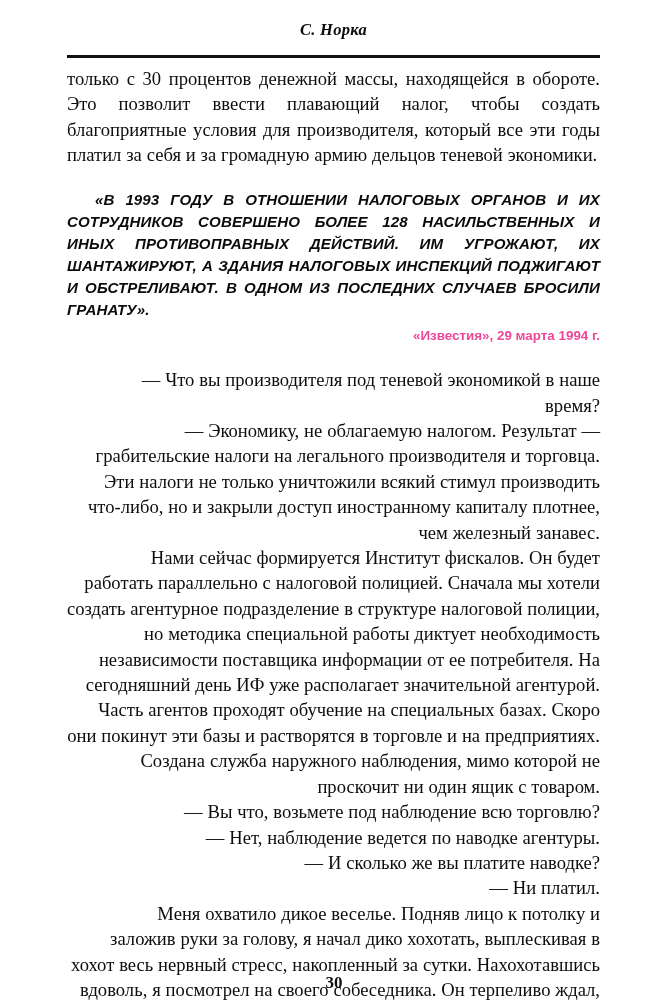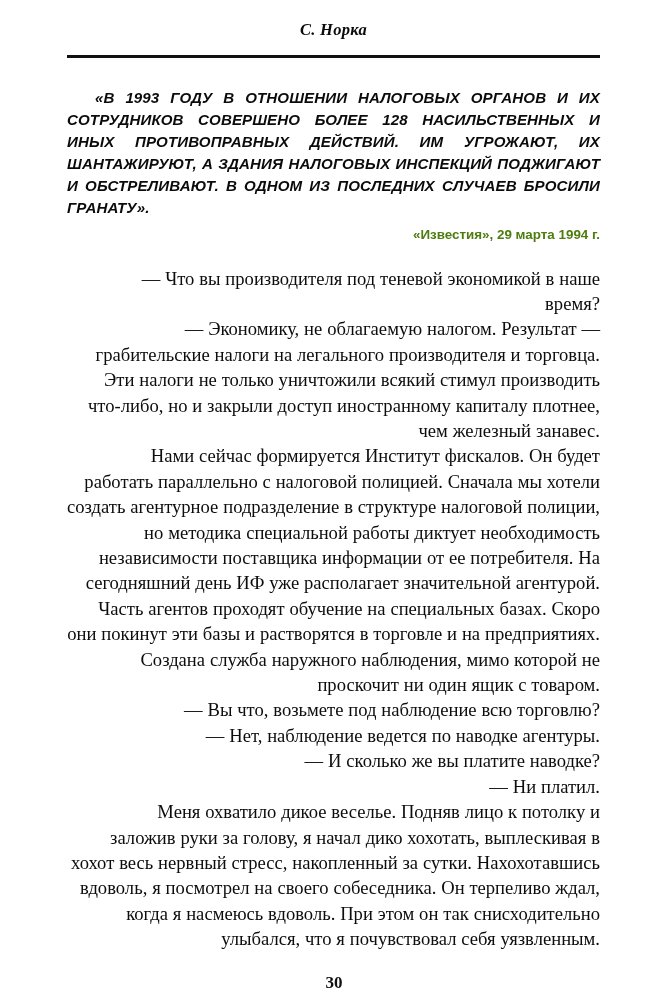--- a/index.html
+++ b/index.html
@@ -91,21 +91,21 @@
   }
 
   .quote-source {
     font-family: "Liberation Sans", "DejaVu Sans", sans-serif;
     font-weight: bold;
     font-style: normal;
     font-size: 13.4px;
     line-height: 20px;
     text-align: right;
     margin-top: 5px;
-    color: #4d7c0f;
+    color: #ec4899;
   }
 
   
   .dialogue {
     text-indent: 30px;
     text-align: left;
   }
 
   
   .folio {
@@ -124,20 +124,21 @@
 <body>
 
 <div class="page">
 
   <div class="running-head">С. Норка</div>
 
   <div class="head-rule"></div>
 
   <div class="column">
 
+    <p class="noindent">только с 30 процентов денежной массы, находящейся в обороте. Это позволит ввести плавающий налог, чтобы создать благоприятные условия для производителя, который все эти годы платил за себя и за громадную армию дельцов теневой экономики.</p>
 
     <div class="gap-before-quote"></div>
 
     <div class="pullquote">«В 1993 ГОДУ В ОТНОШЕНИИ НАЛОГОВЫХ ОРГАНОВ И ИХ СОТРУДНИКОВ СОВЕРШЕНО БОЛЕЕ 128 НАСИЛЬСТВЕННЫХ И ИНЫХ ПРОТИВОПРАВНЫХ ДЕЙСТВИЙ. ИМ УГРОЖАЮТ, ИХ ШАНТАЖИРУЮТ, А ЗДАНИЯ НАЛОГОВЫХ ИНСПЕКЦИЙ ПОДЖИГАЮТ И ОБСТРЕЛИВАЮТ. В ОДНОМ ИЗ ПОСЛЕДНИХ СЛУЧАЕВ БРОСИЛИ ГРАНАТУ».</div>
 
     <div class="quote-source">«Известия», 29 марта 1994 г.</div>
 
     <div class="gap-after-source"></div>
 
     <p class="indent">— Что вы производителя под теневой экономикой в наше время?</p>

